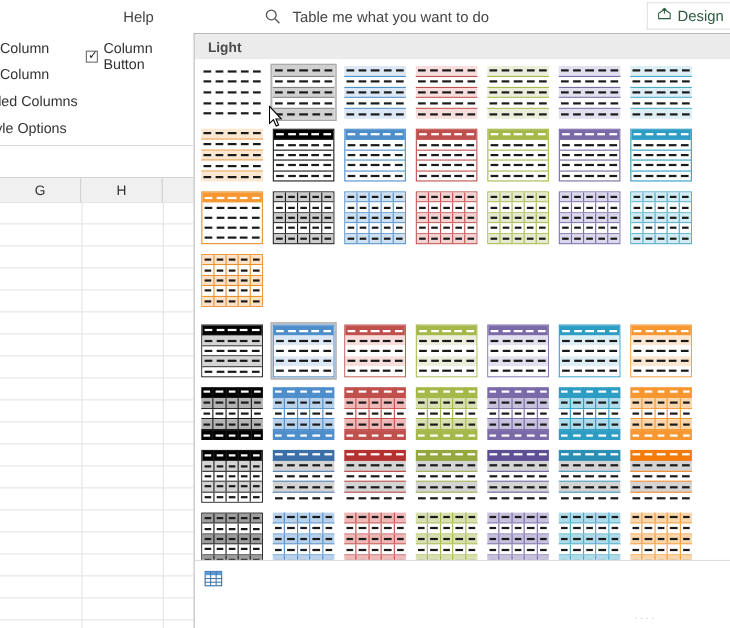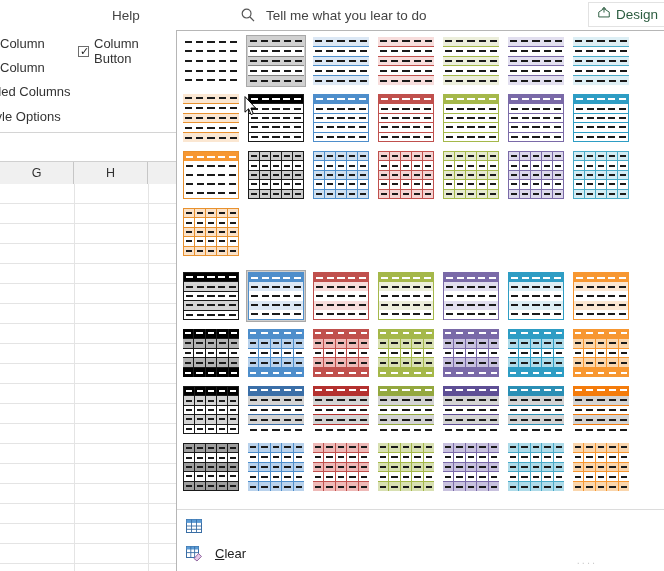--- a/index.html
+++ b/index.html
@@ -172,21 +172,21 @@
       <span>Help</span>
     </div>
 
     <div id="search-zone">
       <span id="search-icon-wrap">
         <svg width="16" height="16" viewBox="0 0 16 16">
           <circle cx="6.6" cy="6.6" r="4.4" fill="none" stroke="#555" stroke-width="1.2"></circle>
           <line x1="10" y1="10" x2="14" y2="14.2" stroke="#555" stroke-width="1.2"></line>
         </svg>
       </span>
-      <span id="search-placeholder">Tell me what you lear to do</span>
+      <span id="search-placeholder">Table me what you want to do</span>
     </div>
 
     <div id="share-btn">
       <span>
         <svg width="14" height="14" viewBox="0 0 16 16">
           <path d="M2 12.5 L2 7 L8 3 L14 7 L14 12.5 Z" fill="none" stroke="#2b5c3f" stroke-width="1.1"></path>
           <path d="M8 7.5 L8 1.5 M8 1.5 L6 3.6 M8 1.5 L10 3.6" fill="none" stroke="#2b5c3f" stroke-width="1.1"></path>
         </svg>
       </span>
       <span>Design</span>
@@ -236,20 +236,23 @@
         <div class="grid-row" style="top: 340px;"></div>
         <div class="grid-row" style="top: 360px;"></div>
         <div class="grid-row" style="top: 380px;"></div>
         <div class="grid-vline" style="left: 74px;"></div>
         <div class="grid-vline" style="left: 148px;"></div>
       </div>
   </div>
 
   <div id="gallery">
     <div id="gallery-sections">
+        <div class="section-header">
+          <span>Light</span>
+        </div>
         <div class="thumb-grid">
           <div class="thumb-row">
             <div class="thumb">
               <div class="mini" style="color: rgb(26, 26, 26);">
                 <div class="mini-row">
                   <div style="flex: 1 1 0%; display: flex; align-items: center; justify-content: space-around;">
                     <div class="dash" style="width: 13%;"></div>
                     <div class="dash" style="width: 13%;"></div>
                     <div class="dash" style="width: 13%;"></div>
                     <div class="dash" style="width: 13%;"></div>
@@ -3601,33 +3604,20 @@
           <svg width="18" height="18" viewBox="0 0 18 18">
             <rect x="1.5" y="2.5" width="15" height="13" fill="#ffffff" stroke="#3a6ea5" stroke-width="1"></rect>
             <rect x="1.5" y="2.5" width="15" height="3.4" fill="#5b9bd5"></rect>
             <line x1="1.5" y1="9" x2="16.5" y2="9" stroke="#3a6ea5" stroke-width="0.9"></line>
             <line x1="1.5" y1="12.3" x2="16.5" y2="12.3" stroke="#3a6ea5" stroke-width="0.9"></line>
             <line x1="6.5" y1="2.5" x2="6.5" y2="15.5" stroke="#3a6ea5" stroke-width="0.9"></line>
             <line x1="11.5" y1="2.5" x2="11.5" y2="15.5" stroke="#3a6ea5" stroke-width="0.9"></line>
           </svg>
         </span>
       </div>
-      <div class="menu-item" id="menu-clear">
-        <span class="menu-icon">
-          <svg width="18" height="18" viewBox="0 0 18 18">
-            <rect x="1.5" y="2.5" width="12" height="11" fill="#ffffff" stroke="#3a6ea5" stroke-width="1"></rect>
-            <rect x="1.5" y="2.5" width="12" height="3" fill="#5b9bd5"></rect>
-            <line x1="1.5" y1="8.6" x2="13.5" y2="8.6" stroke="#3a6ea5" stroke-width="0.9"></line>
-            <line x1="5.8" y1="2.5" x2="5.8" y2="13.5" stroke="#3a6ea5" stroke-width="0.9"></line>
-            <line x1="9.6" y1="2.5" x2="9.6" y2="13.5" stroke="#3a6ea5" stroke-width="0.9"></line>
-            <path d="M9 14.5 L13.5 9.6 L16.5 12.4 L12 17 Z" fill="#e6c9e8" stroke="#8a5f9a" stroke-width="0.9"></path>
-          </svg>
-        </span>
-        <span class="menu-label"><u>C</u>lear</span>
-      </div>
       <div id="resize-grip">....</div>
     </div>
   </div>
 
   <div id="cursor">
     <svg width="14" height="21" viewBox="0 0 14 21">
       <path d="M1,0.6 L1,16.2 L4.6,12.8 L7.1,18.6 L9.3,17.6 L6.9,12.1 L11.6,12.0 Z" fill="#ffffff" stroke="#000000" stroke-width="1"></path>
     </svg>
   </div>
 </div>

